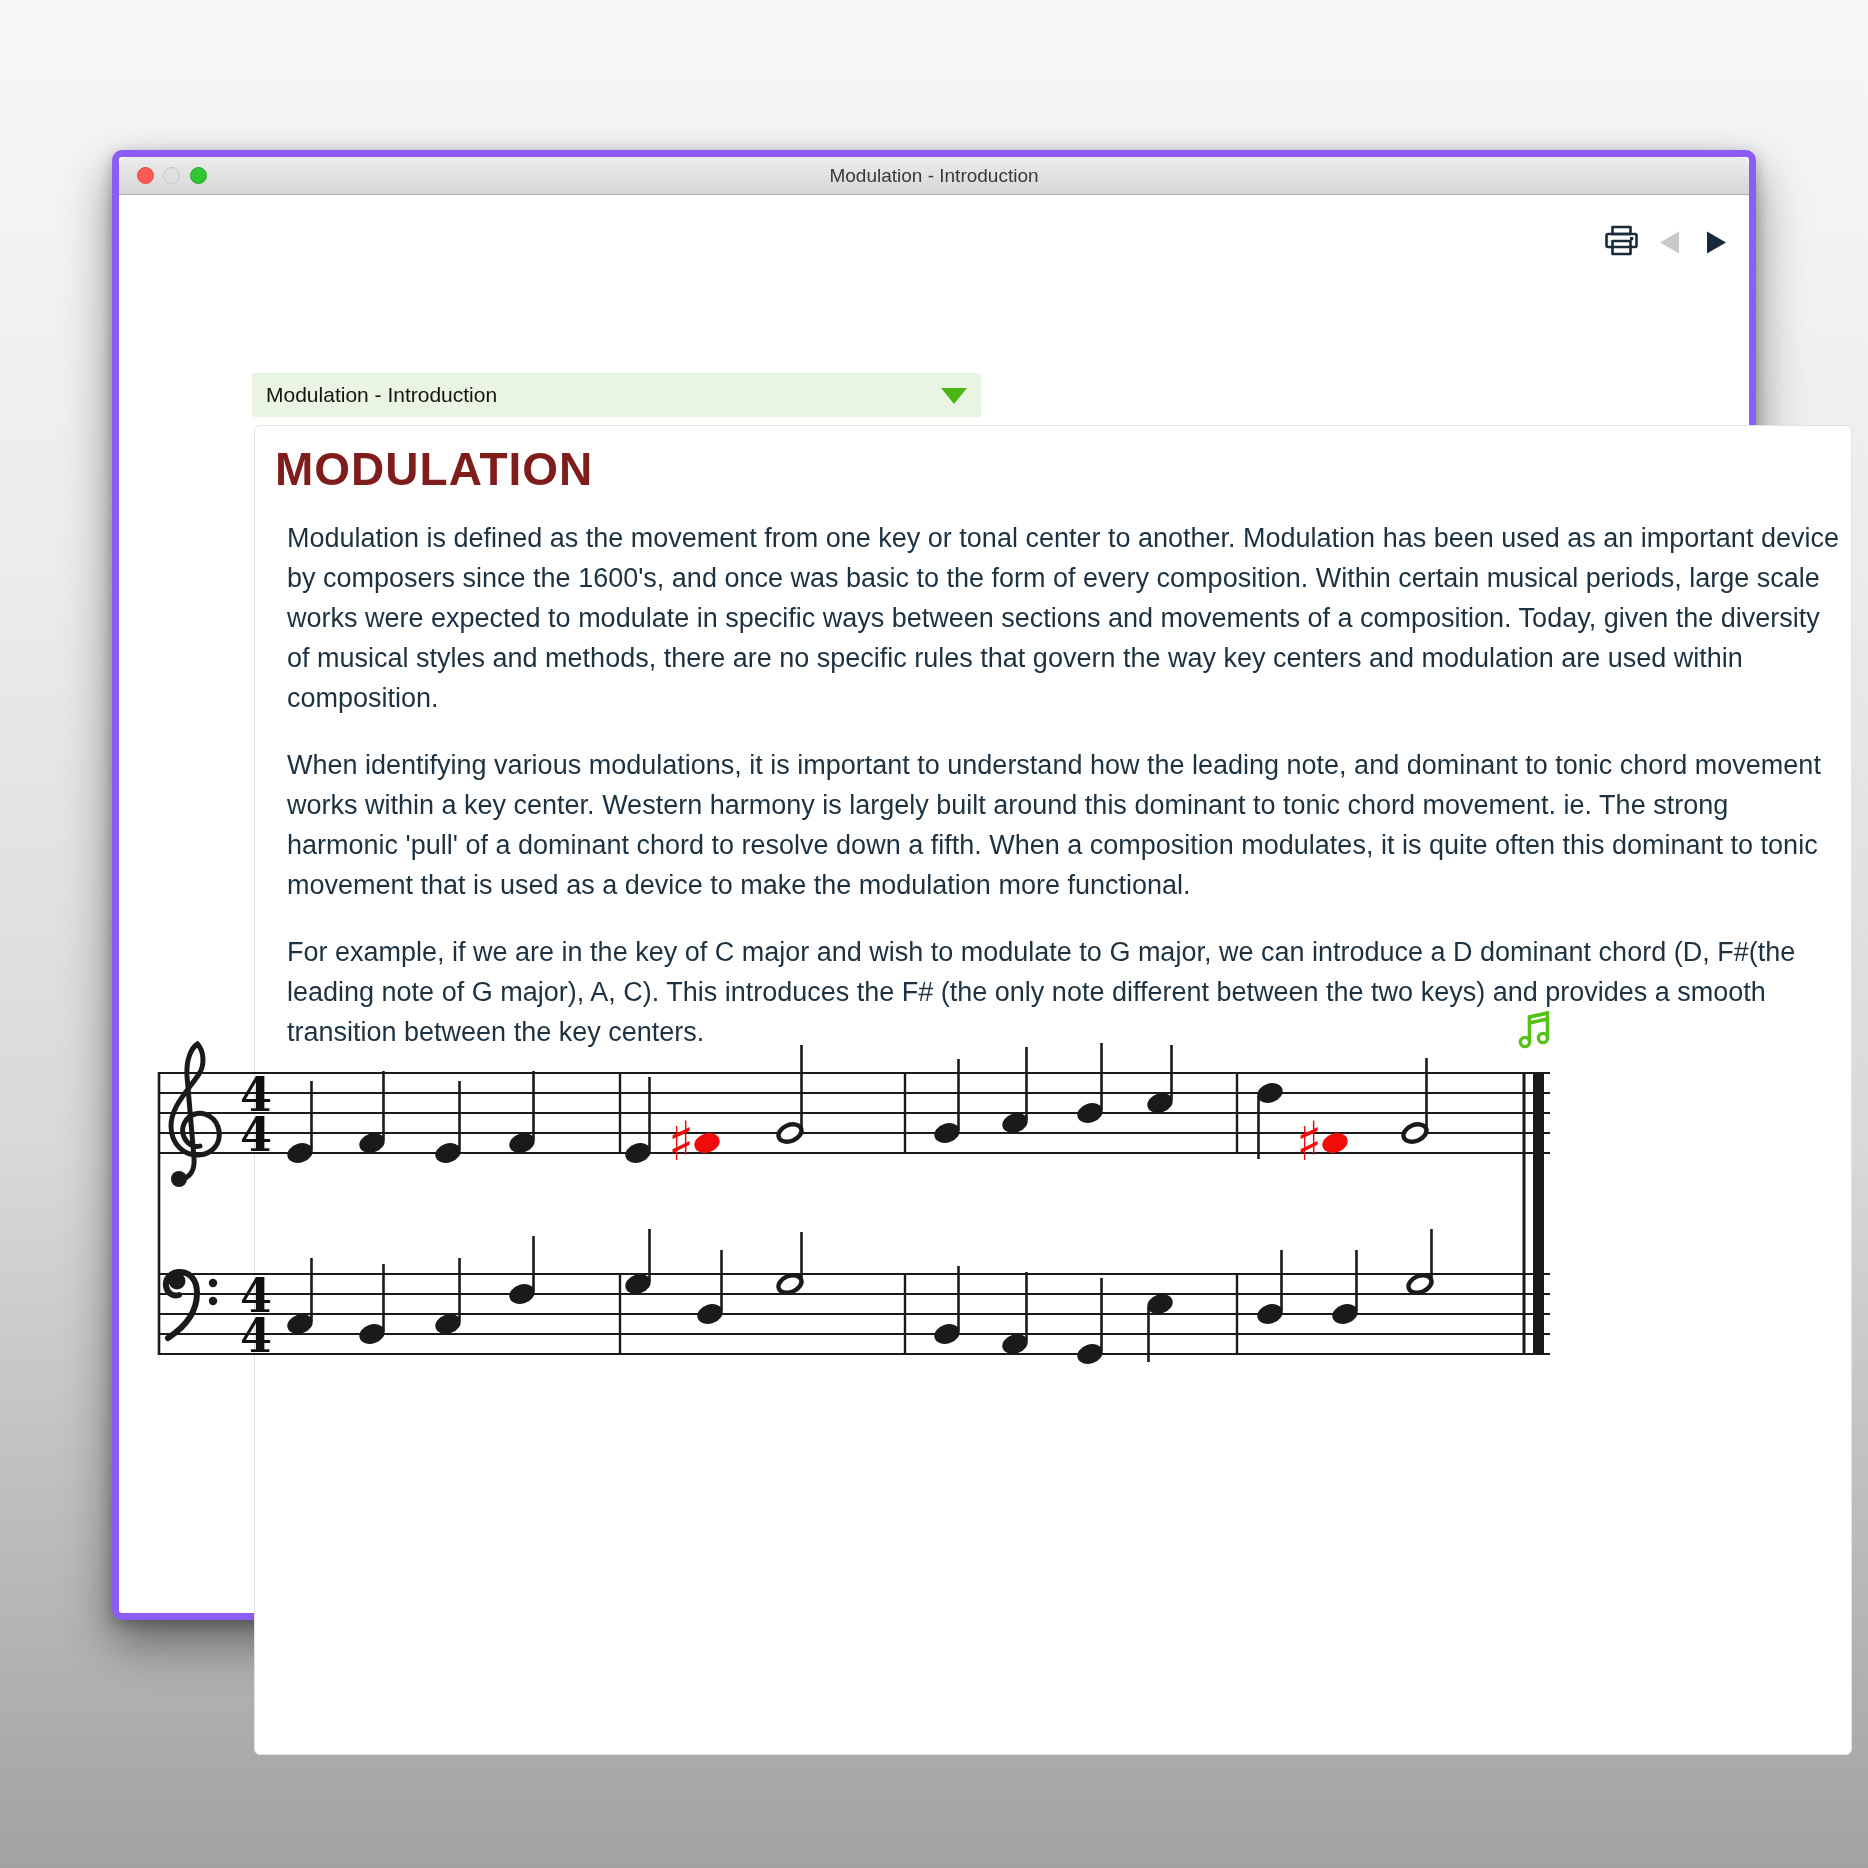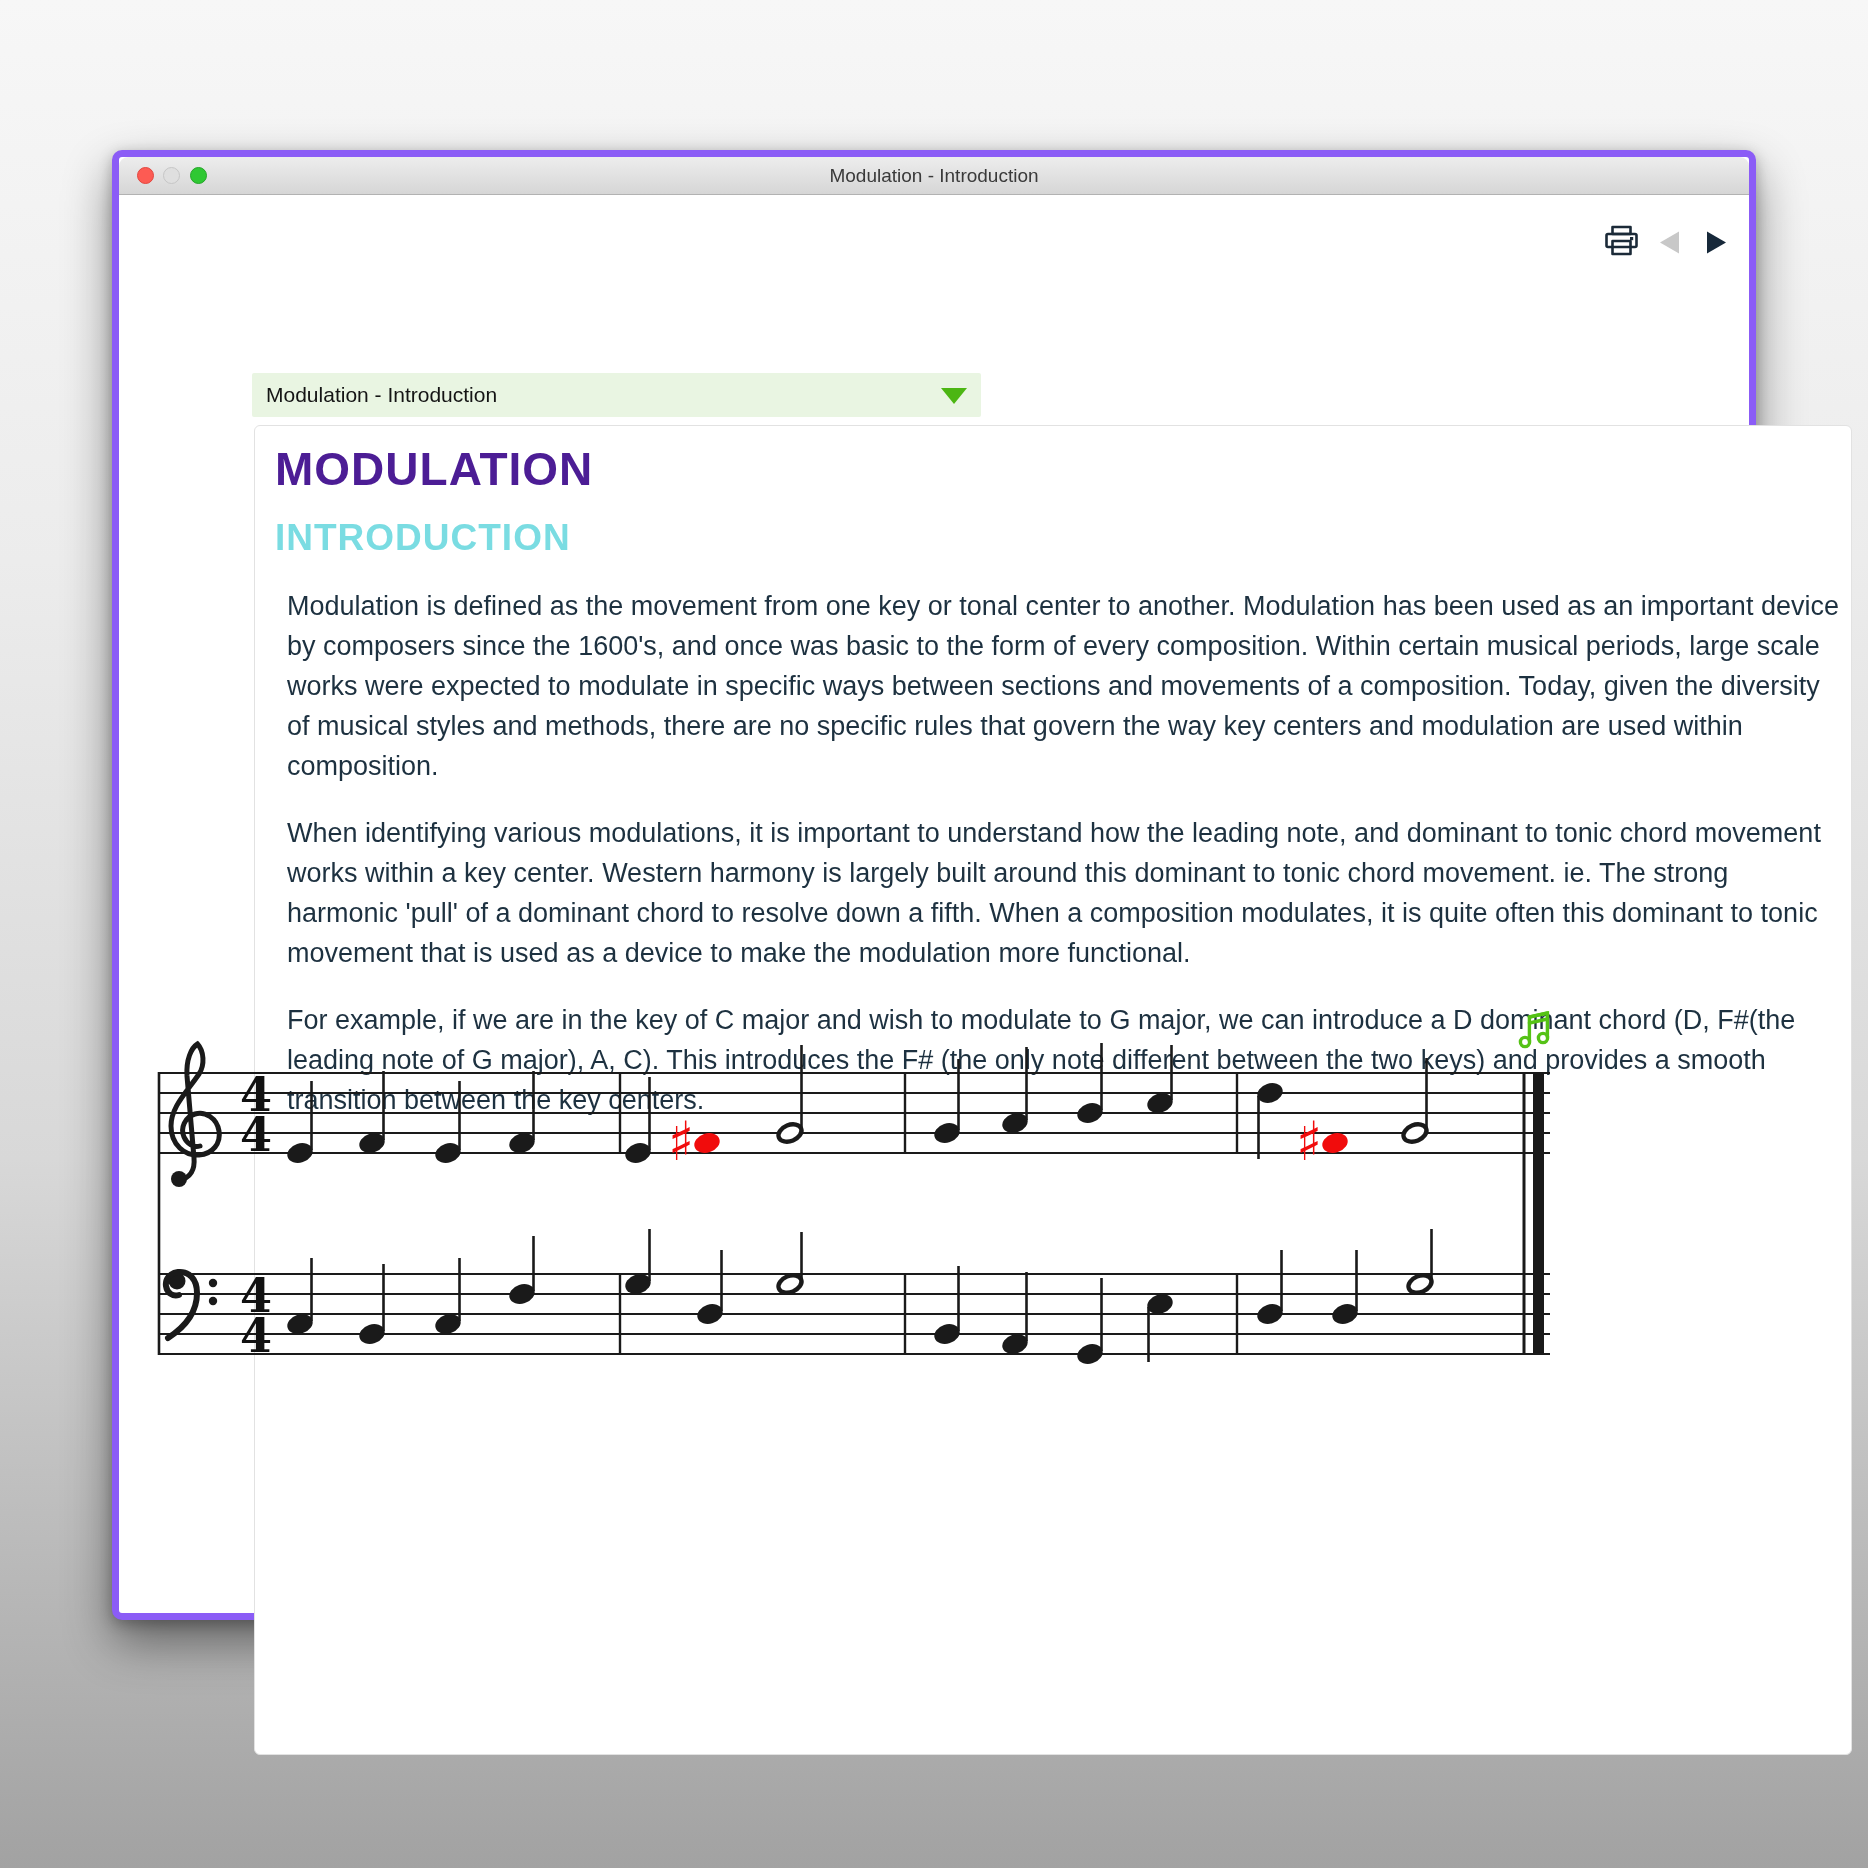--- a/index.html
+++ b/index.html
@@ -42,21 +42,21 @@
   }
   .toolbtn{position:absolute;background:none;border:none;padding:0;cursor:default;}
   .panel{
     position:absolute;left:135px;top:268px;width:1598px;height:1330px;
     border:1px solid #e2e2e2;border-radius:6px;box-sizing:border-box;
     background:#fff;
   }
   .panel-inner{padding:18px 22px 0 20px;}
   h1.article-title{
     margin:0 0 24px 0;font-size:46px;line-height:50px;font-weight:900;
-    letter-spacing:1px;color:#4c1d95;
+    letter-spacing:1px;color:#7f1d1d;
   }
   h2.article-subtitle{
     margin:0 0 28px 0;font-size:37px;line-height:40px;font-weight:900;
     letter-spacing:1px;color:#7adce2;
   }
   p.body-par{
     margin:0 0 27px 12px;font-size:27px;line-height:40px;color:#1d3140;
     width:1556px;
   }
   .audio-btn{position:absolute;left:1516px;top:1004px;width:38px;height:50px;background:none;border:none;padding:0;}
@@ -105,21 +105,20 @@
     <span>
       <svg width="24" height="25" viewBox="0 0 24 25">
         <polygon points="2,1.5 2,23.5 21,12.5" fill="#17293a"></polygon>
       </svg>
     </span>
   </button>
 
   <div class="panel">
     <div class="panel-inner">
       <h1 class="article-title">MODULATION</h1>
-      <h2 class="article-subtitle">INTRODUCTION</h2>
       <p class="body-par">Modulation is defined as the movement from one key or tonal center to another. Modulation has been used as an important device by composers since the 1600's, and once was basic to the form of every composition. Within certain musical periods, large scale works were expected to modulate in specific ways between sections and movements of a composition. Today, given the diversity of musical styles and methods, there are no specific rules that govern the way key centers and modulation are used within composition.</p>
       <p class="body-par">When identifying various modulations, it is important to understand how the leading note, and dominant to tonic chord movement works within a key center. Western harmony is largely built around this dominant to tonic chord movement. ie. The strong harmonic 'pull' of a dominant chord to resolve down a fifth. When a composition modulates, it is quite often this dominant to tonic movement that is used as a device to make the modulation more functional.</p>
       <p class="body-par">For example, if we are in the key of C major and wish to modulate to G major, we can introduce a D dominant chord (D, F#(the leading note of G major), A, C). This introduces the F# (the only note different between the two keys) and provides a smooth transition between the key centers.</p>
     </div>
   </div>
 
 </div>
 
 <button class="audio-btn">
   <span>

